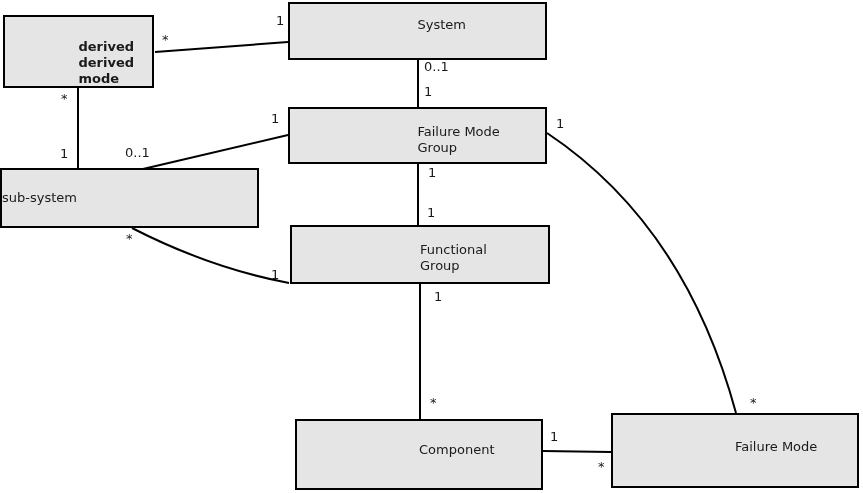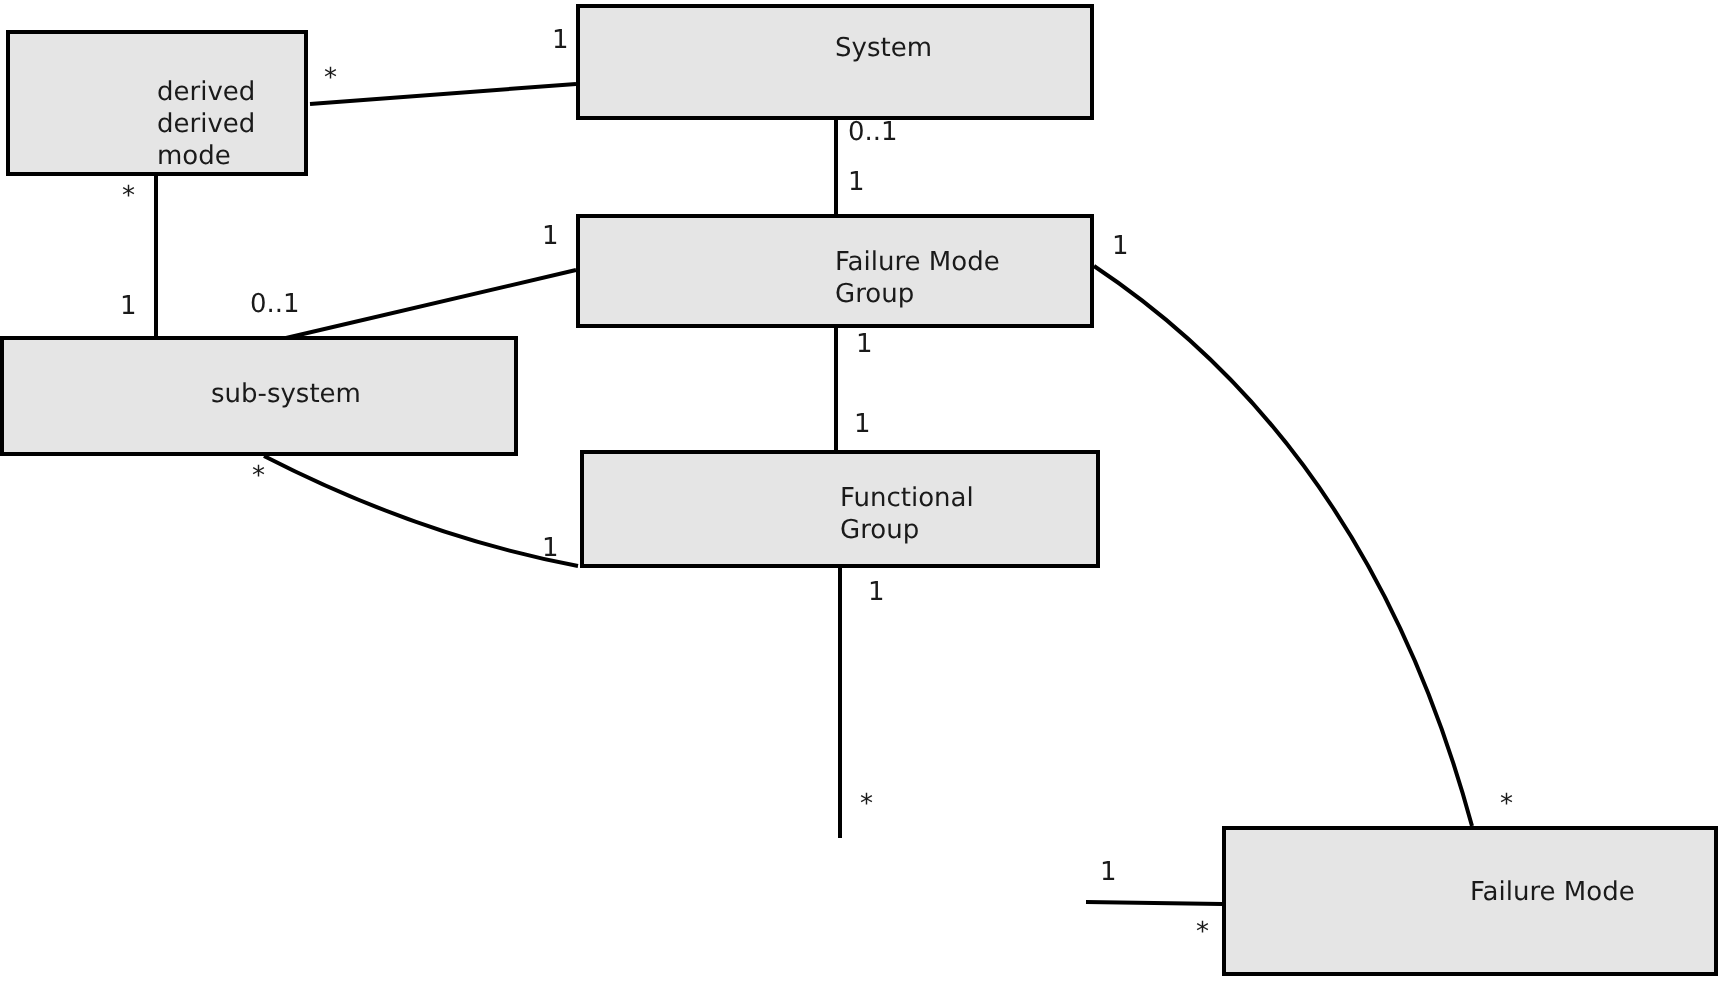--- a/index.html
+++ b/index.html
@@ -18,24 +18,24 @@
     border:2px solid #000000;
     background:#e5e5e5;
     z-index:2;
     display:flex;
     align-items:center;
     font-size:13px;
     line-height:16px;
   }
   .box-label{white-space:nowrap;}
   .ml-half{margin-left:50%;}
-  .center-label{width:100%;text-align:center;padding-left:27px;}
+  .center-label{width:100%;text-align:left;}
   
   #box-derived{left:3px;top:15px;width:151px;height:73px;}
-  #box-derived .box-label{padding-top:22px;}
+  #box-derived .box-label{padding-top:22px;font-weight:bold;}
   #box-system{left:288px;top:2px;width:259px;height:58px;}
   #box-system .box-label{padding-bottom:13px;}
   #box-fmg{left:288px;top:107px;width:259px;height:57px;}
   #box-fmg .box-label{padding-top:8px;}
   #box-subsystem{left:0px;top:168px;width:259px;height:60px;}
   #box-fg{left:290px;top:225px;width:260px;height:59px;}
   #box-fg .box-label{padding-top:6px;}
   #box-component{left:295px;top:419px;width:248px;height:71px;}
   #box-component .box-label{padding-bottom:9px;}
   #box-failuremode{left:611px;top:413px;width:248px;height:75px;}
@@ -92,20 +92,23 @@
     <div class="box-label center-label">sub-system</div>
   </div>
 
   <div class="entity-box" id="box-fg">
     <div class="box-label ml-half">
       <div>Functional</div>
       <div>Group</div>
     </div>
   </div>
 
+  <div class="entity-box" id="box-component">
+    <div class="box-label ml-half">Component</div>
+  </div>
 
   <div class="entity-box" id="box-failuremode">
     <div class="box-label ml-half">Failure Mode</div>
   </div>
 
   <span class="mult" style="left:276px;top:14px;">1</span>
   <span class="mult" style="left:162px;top:33px;">*</span>
 
   <span class="mult" style="left:424px;top:60px;">0..1</span>
   <span class="mult" style="left:424px;top:85px;">1</span>

